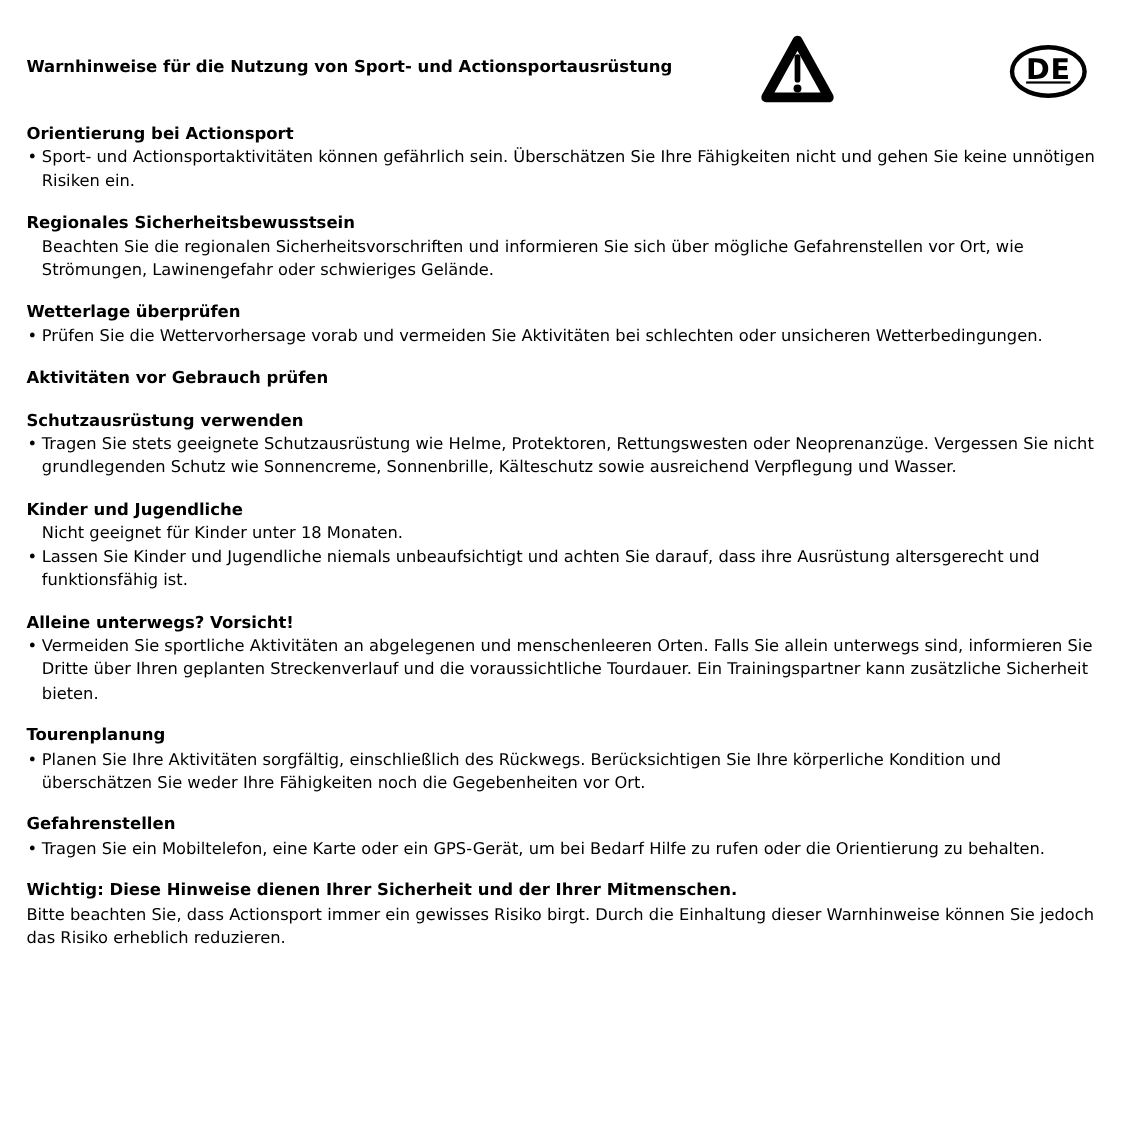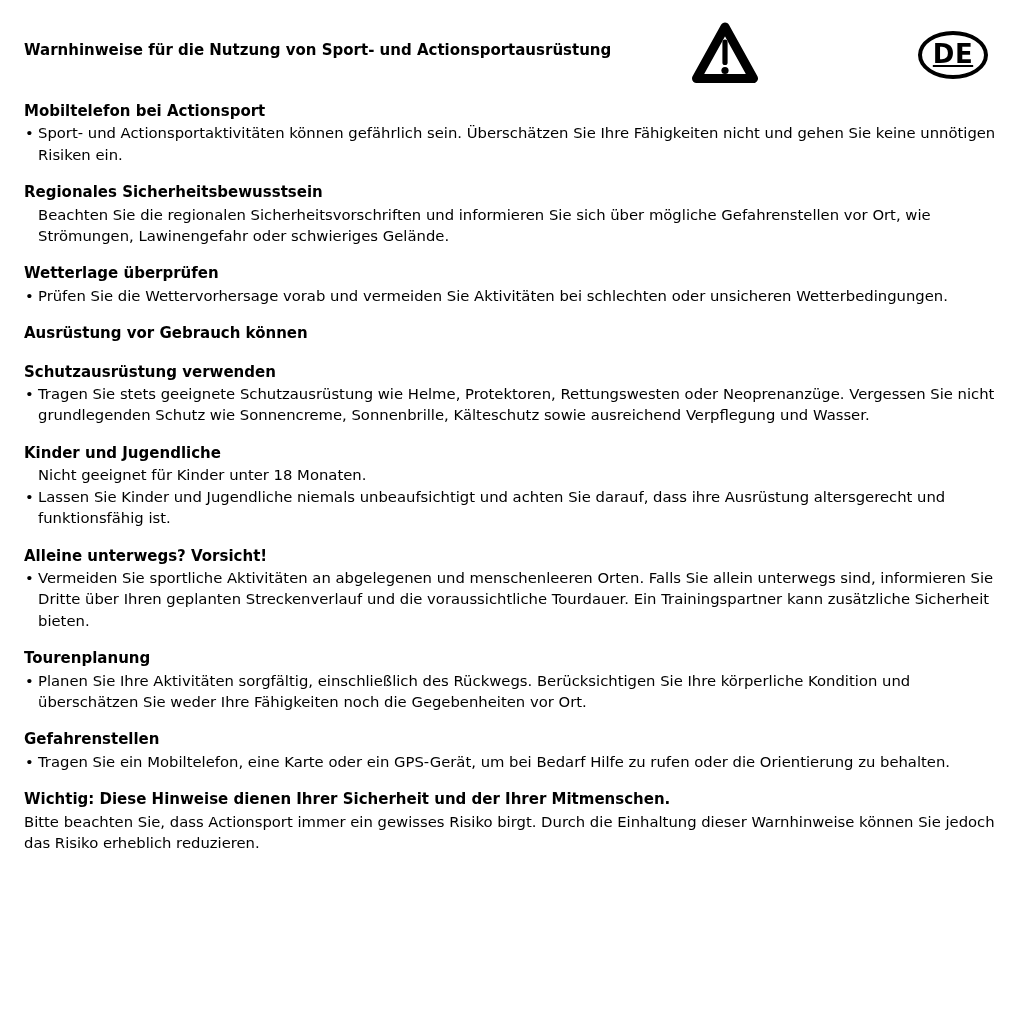--- a/index.html
+++ b/index.html
@@ -13,21 +13,21 @@
     overflow: hidden;
     font-family: "DejaVu Sans", "Liberation Sans", sans-serif;
     color: #000000;
     font-size: 14.8px;
     line-height: 21.4px;
   }
   .page {
     box-sizing: border-box;
     width: 1030px;
     height: 1029px;
-    padding: 0 21px 0 24px;
+    padding: 10px 21px 0 24px;
     background: #ffffff;
   }
   
   .doc-header {
     position: relative;
     height: 101px;
   }
   .doc-title {
     position: absolute;
     left: 0;
@@ -110,33 +110,33 @@
       </svg>
     </span>
 
     <span class="lang-badge">
       <span>DE</span>
     </span>
   </header>
 
   <main>
       <section class="warn-section">
-        <h2>Mobiltelefon bei Actionsport</h2>
+        <h2>Orientierung bei Actionsport</h2>
         <p class="item bulleted"><span class="dot">•</span><span>Sport- und Actionsportaktivitäten können gefährlich sein. Überschätzen Sie Ihre Fähigkeiten nicht und gehen Sie keine unnötigen Risiken ein.</span></p>
       </section>
       <section class="warn-section">
         <h2>Regionales Sicherheitsbewusstsein</h2>
         <p class="item"><span>Beachten Sie die regionalen Sicherheitsvorschriften und informieren Sie sich über mögliche Gefahrenstellen vor Ort, wie Strömungen, Lawinengefahr oder schwieriges Gelände.</span></p>
       </section>
       <section class="warn-section">
         <h2>Wetterlage überprüfen</h2>
         <p class="item bulleted"><span class="dot">•</span><span>Prüfen Sie die Wettervorhersage vorab und vermeiden Sie Aktivitäten bei schlechten oder unsicheren Wetterbedingungen.</span></p>
       </section>
       <section class="warn-section">
-        <h2>Ausrüstung vor Gebrauch können</h2>
+        <h2>Aktivitäten vor Gebrauch prüfen</h2>
       </section>
       <section class="warn-section">
         <h2>Schutzausrüstung verwenden</h2>
         <p class="item bulleted"><span class="dot">•</span><span>Tragen Sie stets geeignete Schutzausrüstung wie Helme, Protektoren, Rettungswesten oder Neoprenanzüge. Vergessen Sie nicht grundlegenden Schutz wie Sonnencreme, Sonnenbrille, Kälteschutz sowie ausreichend Verpflegung und Wasser.</span></p>
       </section>
       <section class="warn-section">
         <h2>Kinder und Jugendliche</h2>
         <p class="item"><span>Nicht geeignet für Kinder unter 18 Monaten.</span></p>
         <p class="item bulleted"><span class="dot">•</span><span>Lassen Sie Kinder und Jugendliche niemals unbeaufsichtigt und achten Sie darauf, dass ihre Ausrüstung altersgerecht und funktionsfähig ist.</span></p>
       </section>

